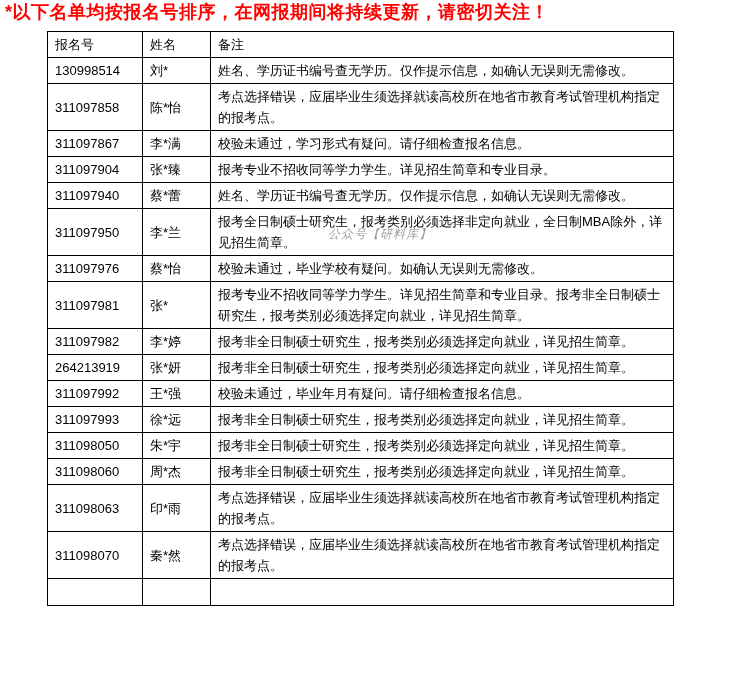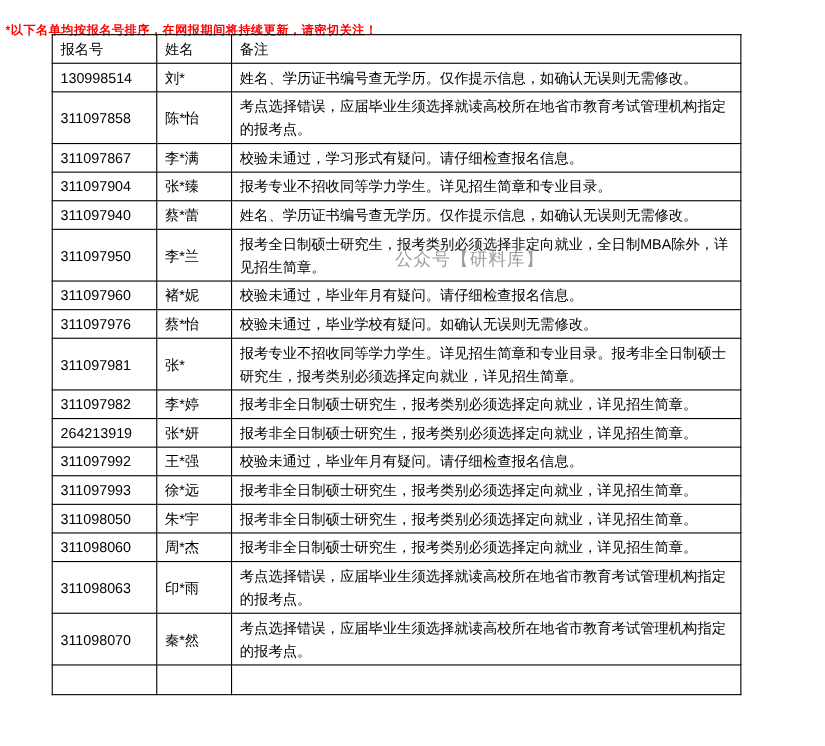--- a/index.html
+++ b/index.html
@@ -11,22 +11,22 @@
   .page {
     position: relative;
     width: 750px;
     height: 678px;
     overflow: hidden;
     background: #ffffff;
   }
   .notice {
     position: absolute;
     left: 5px;
-    top: 20px;
-    font-size: 11px;
+    top: 0;
+    font-size: 18px;
     font-weight: bold;
     color: #ff0000;
     letter-spacing: 0.5px;
     white-space: nowrap;
   }
   table.roster {
     position: absolute;
     left: 47px;
     top: 31px;
     width: 626px;
@@ -45,27 +45,28 @@
     vertical-align: middle;
     overflow: hidden;
   }
   col.c1 { width: 95px; }
   col.c2 { width: 68px; }
   col.c3 { width: 463px; }
   td.c-note { white-space: pre-line; }
   tr.partial td { height: 22px; }
   .watermark {
     position: absolute;
-    left: 359px;
+    left: 328px;
     top: 226px;
-    font-size: 16px;
+    font-size: 12px;
     color: #9e9e9e;
     letter-spacing: 1px;
     pointer-events: none;
     white-space: nowrap;
+    font-style: italic;
   }
 </style>
 </head>
 <body>
 
 <div class="page">
 
   <div class="notice">*以下名单均按报名号排序，在网报期间将持续更新，请密切关注！</div>
 
   <table class="roster">
@@ -107,25 +108,20 @@
         <tr>
           <td class="c-reg-number">311097940</td>
           <td class="c-name">蔡*蕾</td>
           <td class="c-note">姓名、学历证书编号查无学历。仅作提示信息，如确认无误则无需修改。</td>
         </tr>
         <tr>
           <td class="c-reg-number">311097950</td>
           <td class="c-name">李*兰</td>
           <td class="c-note">报考全日制硕士研究生，报考类别必须选择非定向就业，全日制MBA除外，详
 见招生简章。</td>
-        </tr>
-        <tr>
-          <td class="c-reg-number">311097960</td>
-          <td class="c-name">褚*妮</td>
-          <td class="c-note">校验未通过，毕业年月有疑问。请仔细检查报名信息。</td>
         </tr>
         <tr>
           <td class="c-reg-number">311097976</td>
           <td class="c-name">蔡*怡</td>
           <td class="c-note">校验未通过，毕业学校有疑问。如确认无误则无需修改。</td>
         </tr>
         <tr>
           <td class="c-reg-number">311097981</td>
           <td class="c-name">张*</td>
           <td class="c-note">报考专业不招收同等学力学生。详见招生简章和专业目录。报考非全日制硕士

